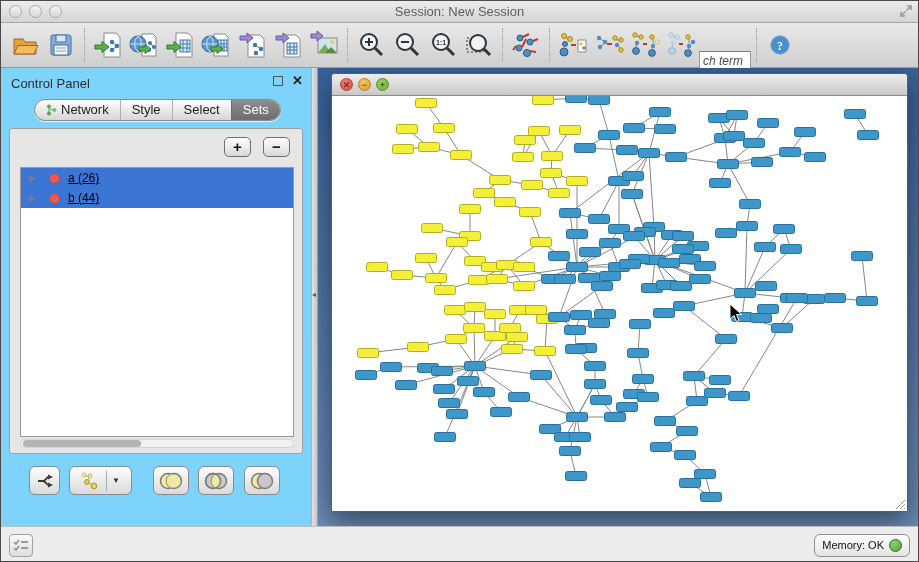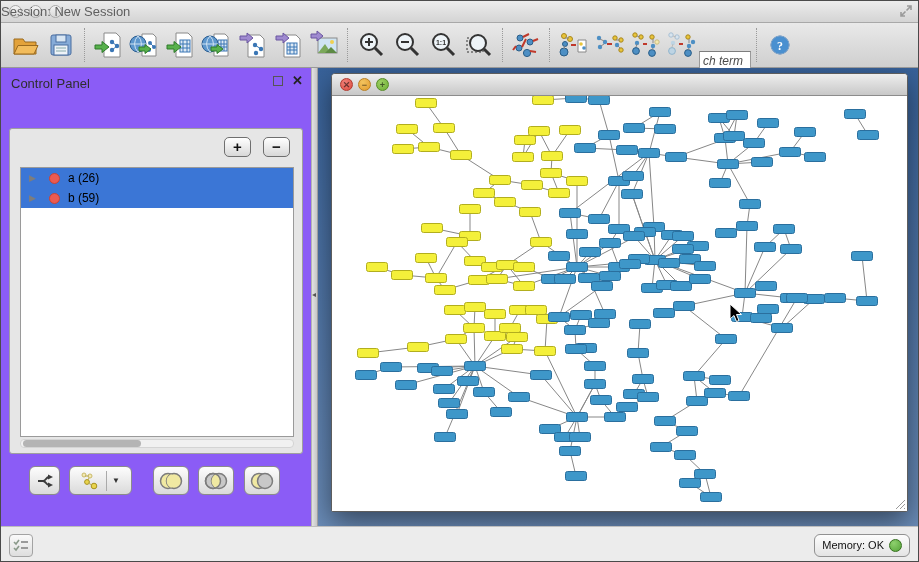--- a/index.html
+++ b/index.html
@@ -9,21 +9,21 @@
     font-family:"Liberation Sans",sans-serif; background:#e8e8e8;
     border:1px solid #4a4a4a;
   }
   
   .titlebar {
     position:absolute; left:0; top:0; width:100%; height:22px;
     background:linear-gradient(#ececec,#d4d4d4);
     border-bottom:1px solid #a8a8a8;
   }
   .titlebar .title {
-    position:absolute; left:0; right:0; top:3px; text-align:left;
+    position:absolute; left:0; right:0; top:3px; text-align:center;
     font-size:13px; color:#5f5f5f;
   }
   .lights { position:absolute; left:8px; top:4px; display:flex; gap:7px; }
   .light {
     width:13px; height:13px; border-radius:50%;
     border:1px solid #a9a9a9; background:linear-gradient(#f4f4f4,#d9d9d9);
   }
   .expand-grip { position:absolute; right:4px; top:2px; width:16px; height:16px; }
   
   .toolbar {
@@ -34,21 +34,21 @@
   }
   .tbtn { width:36px; height:36px; display:flex; align-items:center; justify-content:center; flex:0 0 auto; }
   .tsep { width:1px; height:34px; border-left:1px dotted #9a9a9a; margin:0 5px; flex:0 0 auto; }
   .search-box {
     width:52px; height:21px; background:#fff; border:1px solid #9a9a9a;
     border-top-color:#7d7d7d; font-style:italic; font-size:12px; color:#4a4a4a;
     padding:0 3px; flex:0 0 auto; font-family:"Liberation Sans",sans-serif;margin-top:32px;
   }
   
   .main { position:absolute; left:0; top:67px; width:100%; height:458px; display:flex; }
-  .control-panel { position:relative; width:310px; background:#8b5cf6; flex:0 0 auto; }
+  .control-panel { position:relative; width:310px; background:#7dd3fc; flex:0 0 auto; }
   .cp-header { position:absolute; left:10px; top:8px; font-size:13px; color:#2e2e2e; }
   .cp-float { position:absolute; right:28px; top:8px; width:10px; height:10px; border:1.5px solid #555; }
   .cp-close { position:absolute; right:8px; top:5px; font-size:13px; font-weight:bold; color:#222; }
   .tabs {
     position:absolute; left:33px; top:31px; height:22px; display:inline-flex;
     border:1px solid #8d8d8d; border-radius:12px; overflow:hidden;
     background:linear-gradient(#fefefe,#d6d6d6);
     box-shadow:0 1px 1px rgba(255,255,255,.8);
   }
   .tab {
@@ -68,21 +68,21 @@
     text-align:center; line-height:17px; color:#111;
   }
   .sets-list {
     position:absolute; left:10px; top:38px; width:274px; height:270px;
     background:#fff; border:1px solid #9a9a9a; overflow:hidden;
   }
   .set-row { height:20px; display:flex; align-items:center; }
   .set-row.selected { background:#3b76d6; }
   .set-row .tri { color:#7d7d7d; font-size:9px; margin-left:8px; }
   .set-row .dot { width:11px; height:11px; border-radius:50%; background:#ec5a50; border:1px solid #c4433a; margin-left:13px; }
-  .set-row .lbl { font-size:12px; color:#000; margin-left:8px; }
+  .set-row .lbl { font-size:12px; color:#000; margin-left:8px;text-decoration:underline; }
   .hscroll {
     position:absolute; left:10px; top:310px; width:274px; height:9px;
     background:#f1f1f1; border-radius:4px; border:1px solid #d4d4d4;
   }
   .hscroll .thumb { position:absolute; left:2px; top:0px; width:118px; height:7px; background:#b4b4b4; border-radius:4px; }
   .cp-buttons { position:absolute; left:0; top:398px; width:100%; height:30px; }
   .cbtn {
     position:absolute; height:29px; border:1px solid #8b8b8b; border-radius:6px;
     background:linear-gradient(#fdfdfd,#dadada);
     display:flex; align-items:center; justify-content:center;
@@ -340,36 +340,56 @@
     </div>
   </div>
 
   <div class="main">
 
     <div class="control-panel">
       <div class="cp-header">Control Panel</div>
       <div class="cp-float"></div>
       <div class="cp-close">✕</div>
 
+      <div class="tabs">
+        <div class="tab">
+          <svg width="11" height="12" viewBox="0 0 11 12">
+              <circle cx="3" cy="2.5" r="2" fill="#5aa54e"></circle>
+              <circle cx="3" cy="9.5" r="2" fill="#5aa54e"></circle>
+              <circle cx="8.5" cy="6" r="2" fill="#7dc06e"></circle>
+              <path d="M3 3 v6 M4 5 l3.5 1" stroke="#5aa54e" fill="none"></path>
+            </svg>
+          <span>Network</span>
+        </div>
+        <div class="tab">
+            <span>Style</span>
+          </div>
+        <div class="tab">
+            <span>Select</span>
+          </div>
+        <div class="tab active">
+            <span>Sets</span>
+          </div>
+      </div>
 
       <div class="groupbox">
         <div class="pm-btns">
           <div class="pm">+</div>
           <div class="pm">−</div>
         </div>
         <div class="sets-list" id="sets-list">
             <div class="set-row selected">
               <span class="tri">▶</span>
               <span class="dot"></span>
               <span class="lbl">a (26)</span>
             </div>
             <div class="set-row selected">
               <span class="tri">▶</span>
               <span class="dot"></span>
-              <span class="lbl">b (59)</span>
+              <span class="lbl">b (44)</span>
             </div>
           </div>
         <div class="hscroll">
             <div class="thumb"></div>
           </div>
       </div>
 
       <div class="cp-buttons">
         <div class="cbtn" style="left:28px;width:31px;">
           <svg width="20" height="20" viewBox="0 0 20 20">

